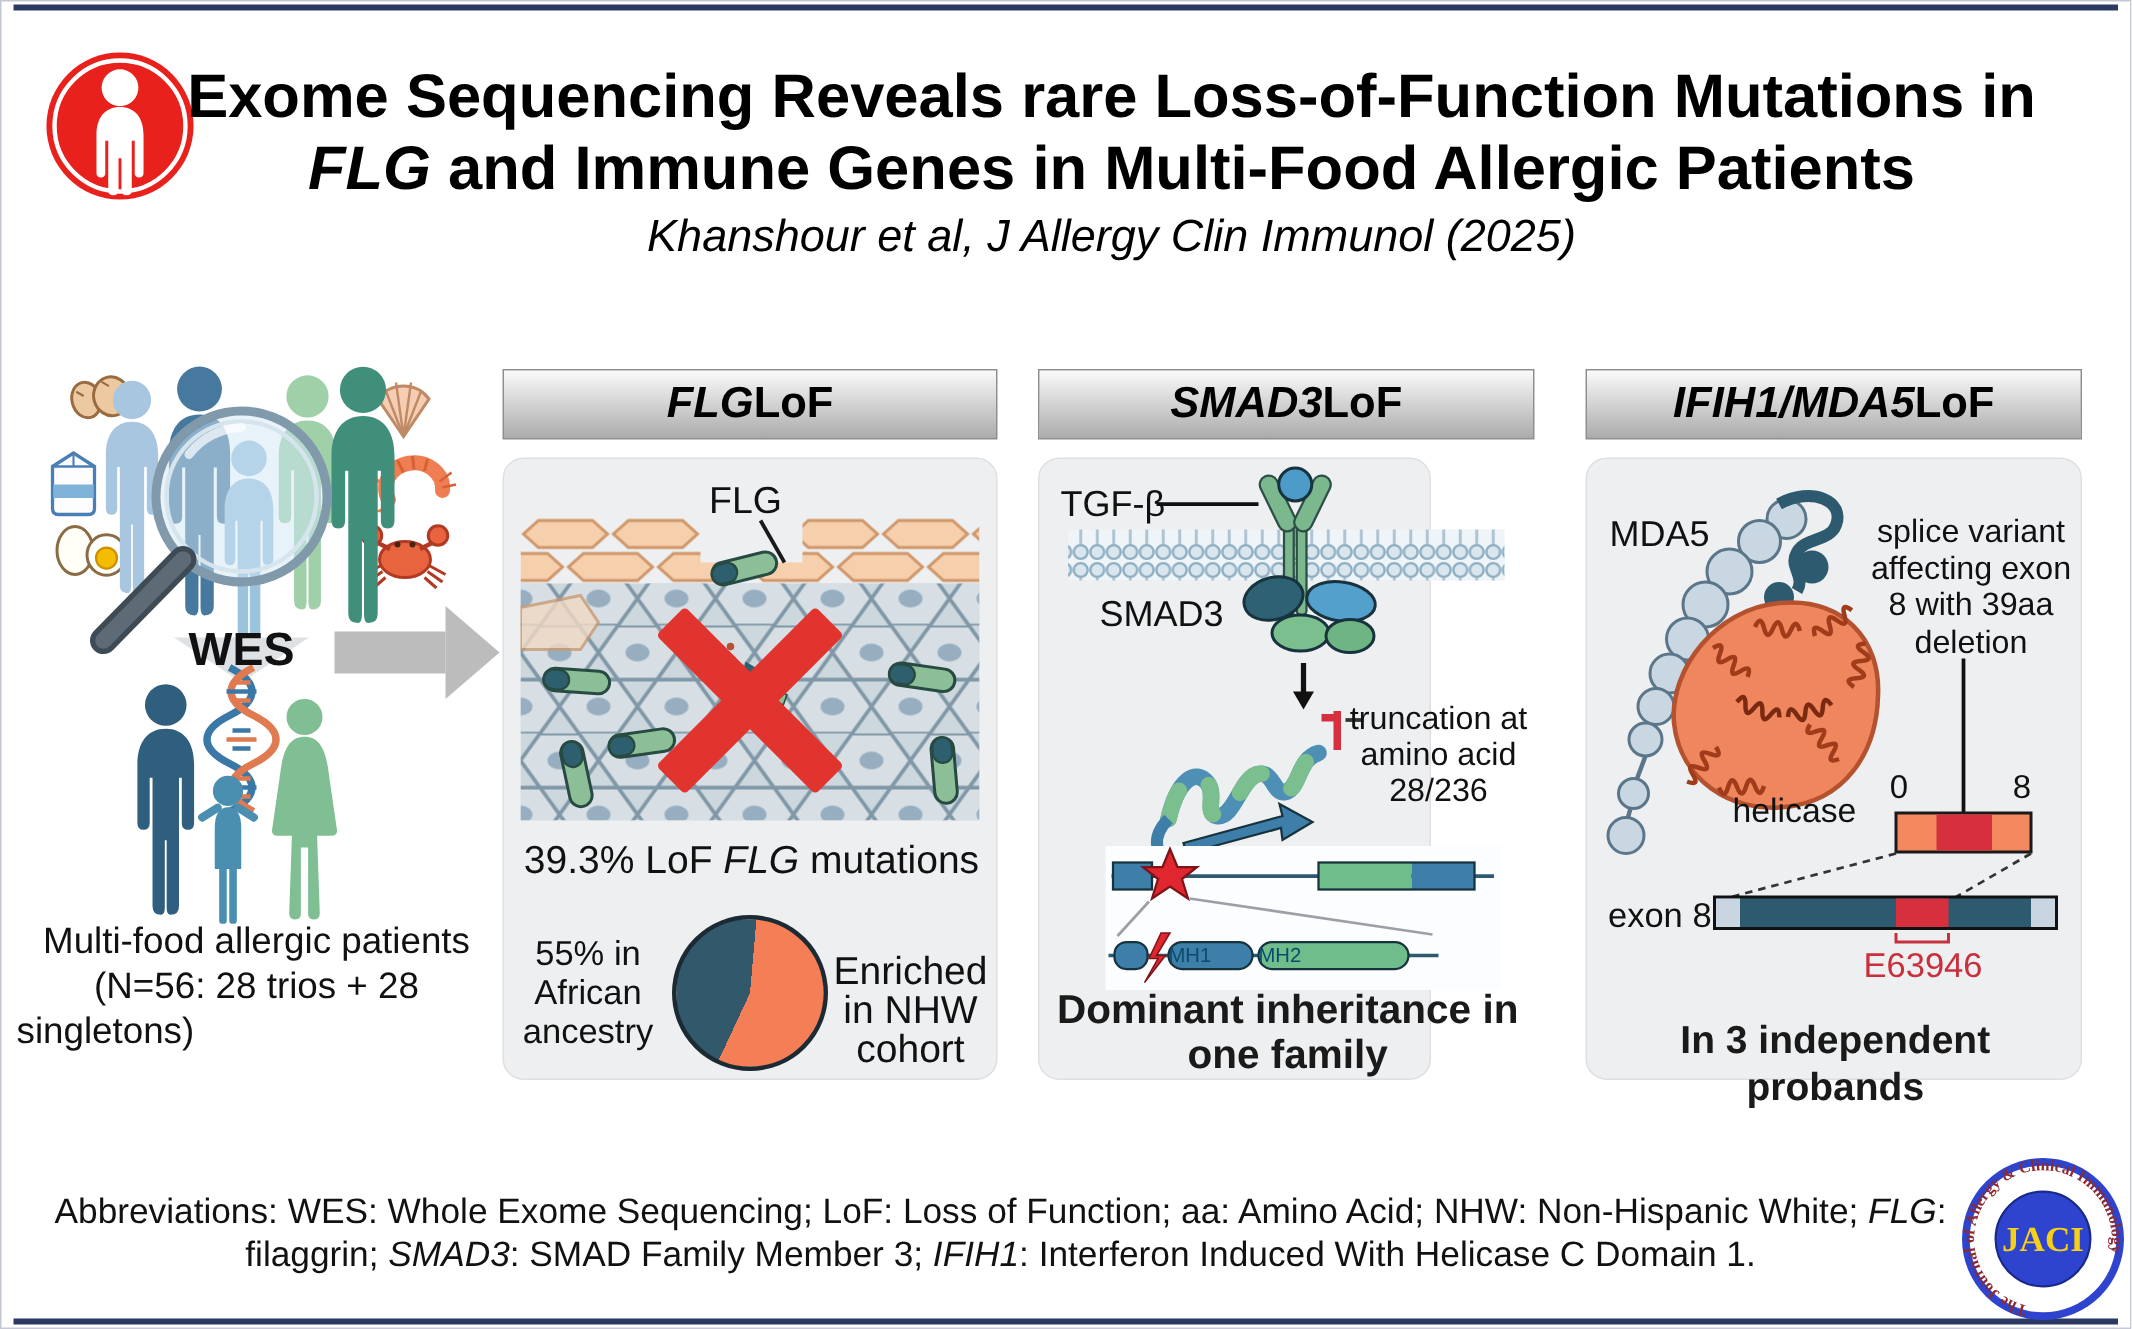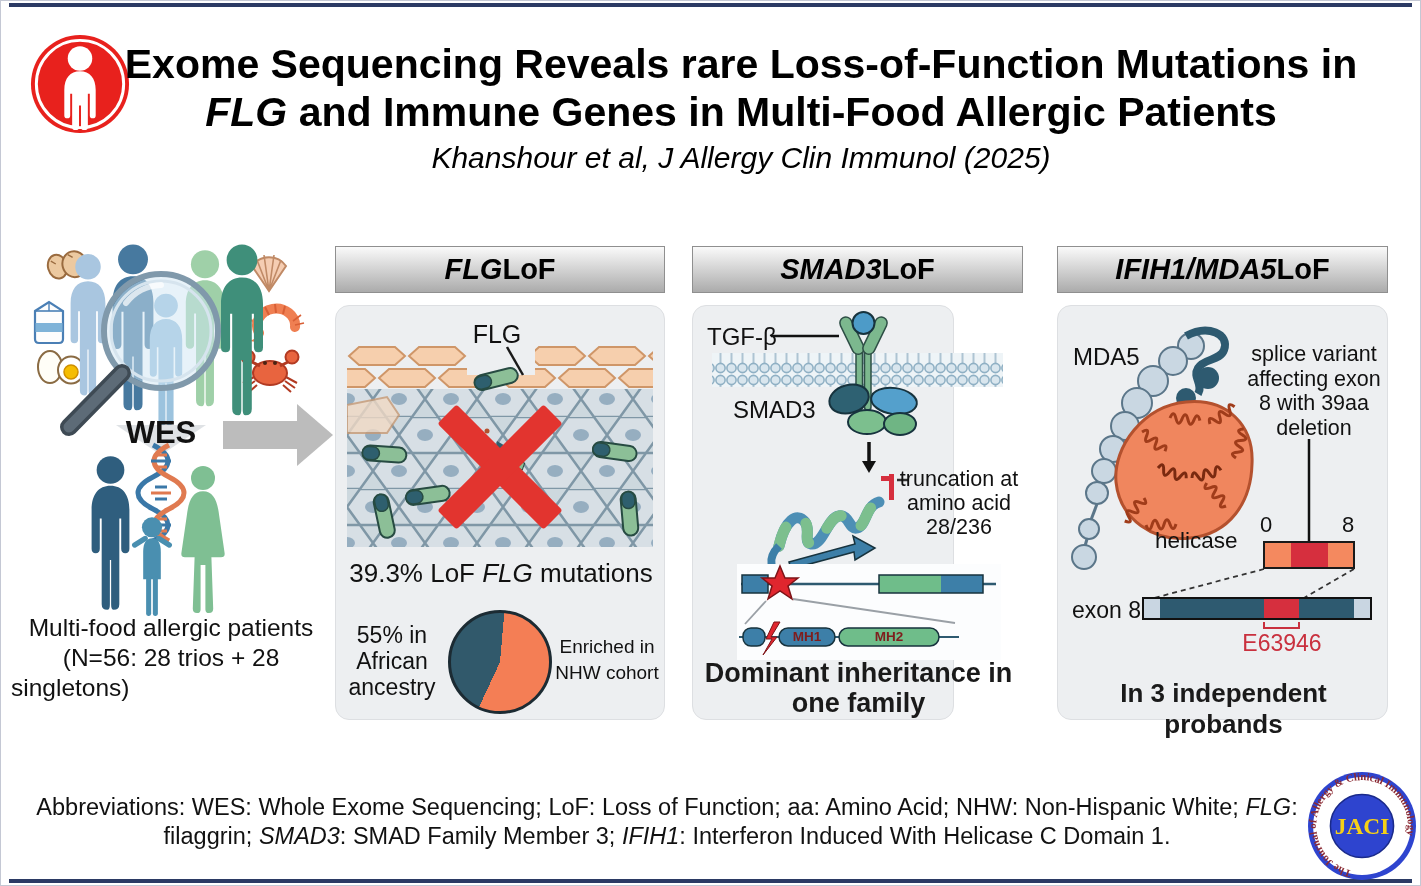--- a/index.html
+++ b/index.html
@@ -25,22 +25,22 @@
   
   .arrow-right{position:absolute;left:222px;top:420px;width:74px;height:28px;background:#bcbcbc;}
   .arrow-right::after{content:'';position:absolute;left:74px;top:-17px;width:0;height:0;
       border-top:31px solid transparent;border-bottom:31px solid transparent;
       border-left:36px solid #bcbcbc;}
   .pie{position:absolute;width:104px;height:104px;border-radius:50%;
        border:3px solid #1c2b33;box-sizing:border-box;
        background:conic-gradient(from 5deg,#f47e55 0deg 200deg,#31596b 200deg 360deg);}
   .bold-note{font-weight:700;color:#1a1a1a;}
   .red-text{color:#c9303e;text-align:center;}
-  .domain-label{position:absolute;color:#7f1d1d;font-size:13.5px;font-weight:700;
-                text-align:center;line-height:18px;}
+  .domain-label{position:absolute;color:#0c4a6e;font-size:13.5px;font-weight:400;
+                line-height:18px;}
 </style>
 </head>
 <body>
 
 <div id="page">
   <div class="navy-line" style="top:2px"></div>
   <div class="navy-line" style="bottom:2px"></div>
 
   <svg class="abs" style="left:28px;top:32px" width="102" height="102" viewBox="0 0 104 104">
     <circle cx="52" cy="52" r="50" fill="#e8211d"></circle>
@@ -217,21 +217,21 @@
       <line x1="160" y1="2" x2="176" y2="30" stroke="#1a1a1a" stroke-width="2.5"></line>
       <g transform="translate(153,122)">
         <rect x="-75" y="-13.5" width="150" height="27" rx="3" transform="rotate(45)" fill="#e2342f"></rect>
         <rect x="-75" y="-13.5" width="150" height="27" rx="3" transform="rotate(-45)" fill="#e2342f"></rect>
       </g>
     </svg>
     <div class="card-text" style="left:121px;top:14px;width:80px;font-size:25px">FLG</div>
     <div class="card-text" style="left:1px;top:252px;width:328px;font-size:26px"><span>39.3% LoF </span><span class="it">FLG</span><span> mutations</span></div>
     <div class="pie" style="left:112px;top:304px"></div>
     <div class="card-text" style="left:2px;top:316px;width:108px;font-size:23px;line-height:26px">55% in African ancestry</div>
-    <div class="card-text" style="left:214px;top:328px;width:114px;font-size:19px;line-height:26px">Enriched in NHW cohort</div>
+    <div class="card-text" style="left:214px;top:328px;width:114px;font-size:26px;line-height:26px">Enriched in NHW cohort</div>
   </div>
 
   <div class="panel-card" style="left:691px;width:262px">
     <svg class="abs" style="left:0;top:0" width="331" height="415" viewBox="0 0 331 415">
       <defs>
         <pattern id="mem" width="11" height="34" patternUnits="userSpaceOnUse">
           <line x1="5.5" y1="8" x2="5.5" y2="26" stroke="#aec4d2" stroke-width="2"></line>
           <circle cx="5.5" cy="6" r="4.6" fill="#d9e6ee" stroke="#8fb0c4" stroke-width="1.6"></circle>
           <circle cx="5.5" cy="28" r="4.6" fill="#d9e6ee" stroke="#8fb0c4" stroke-width="1.6"></circle>
         </pattern>

